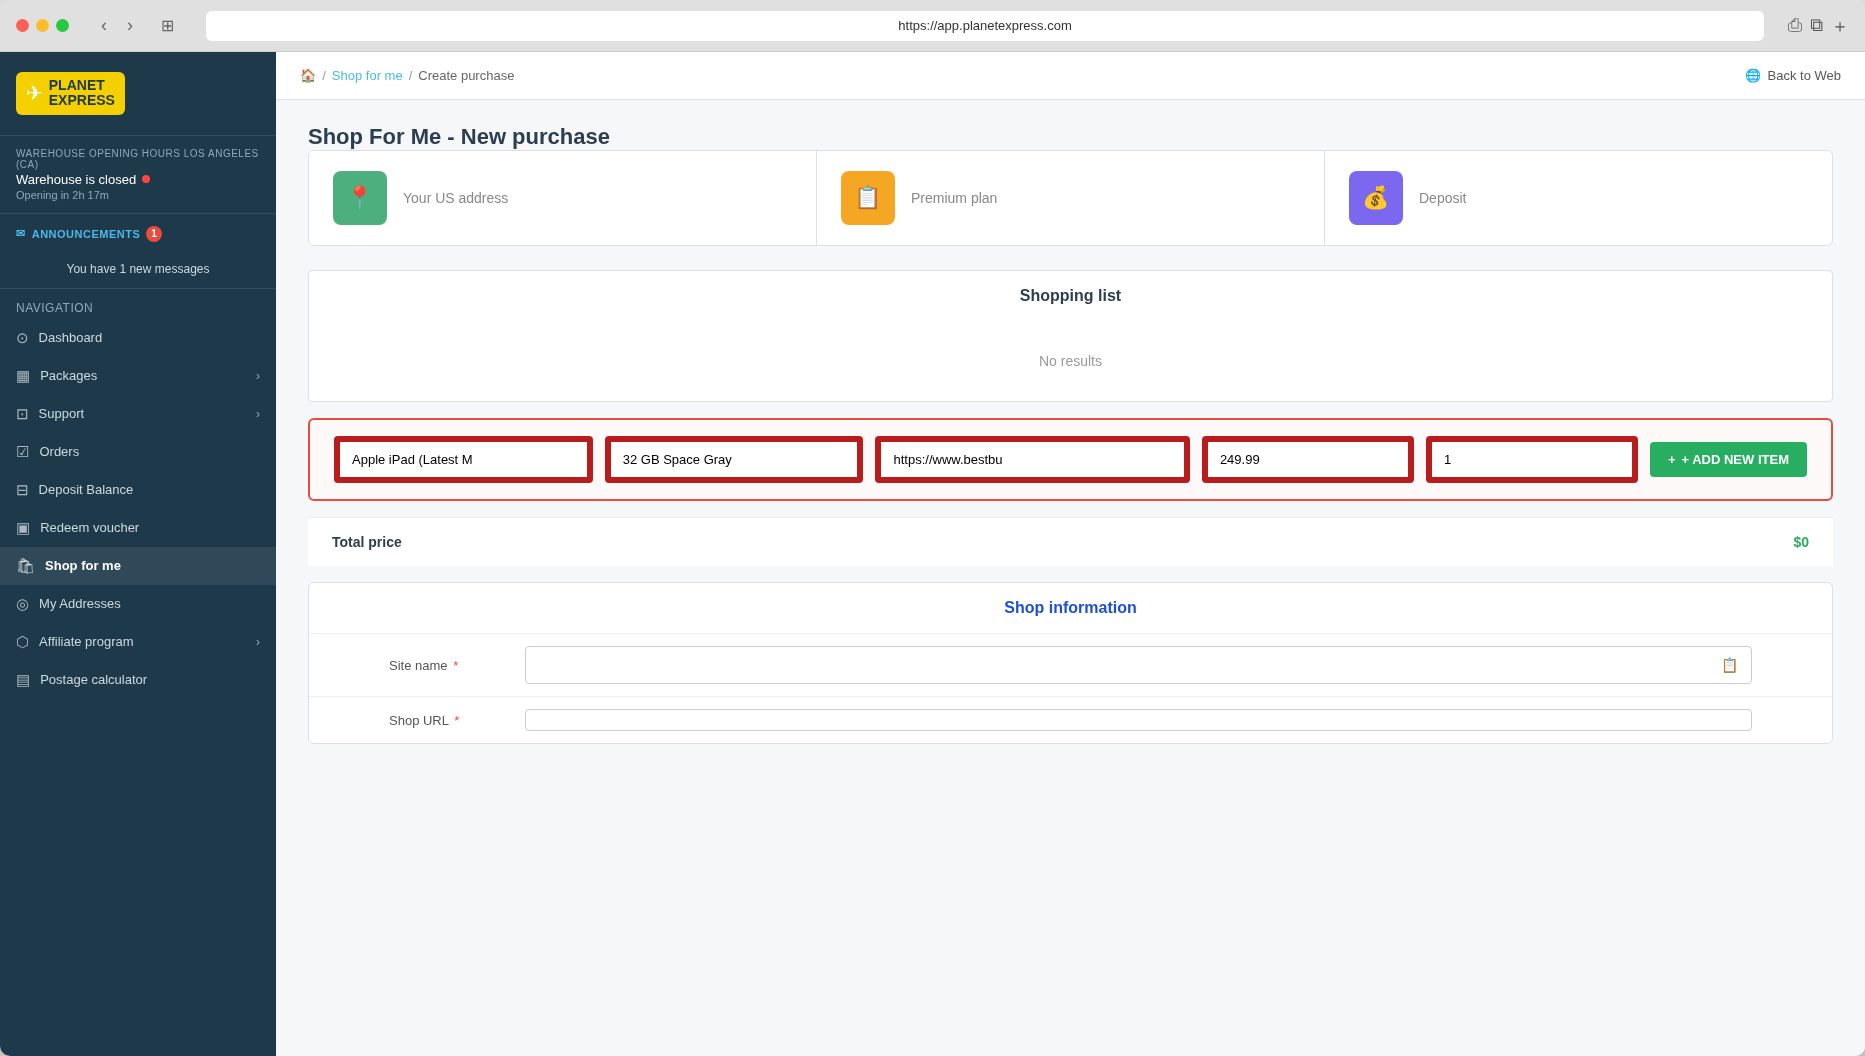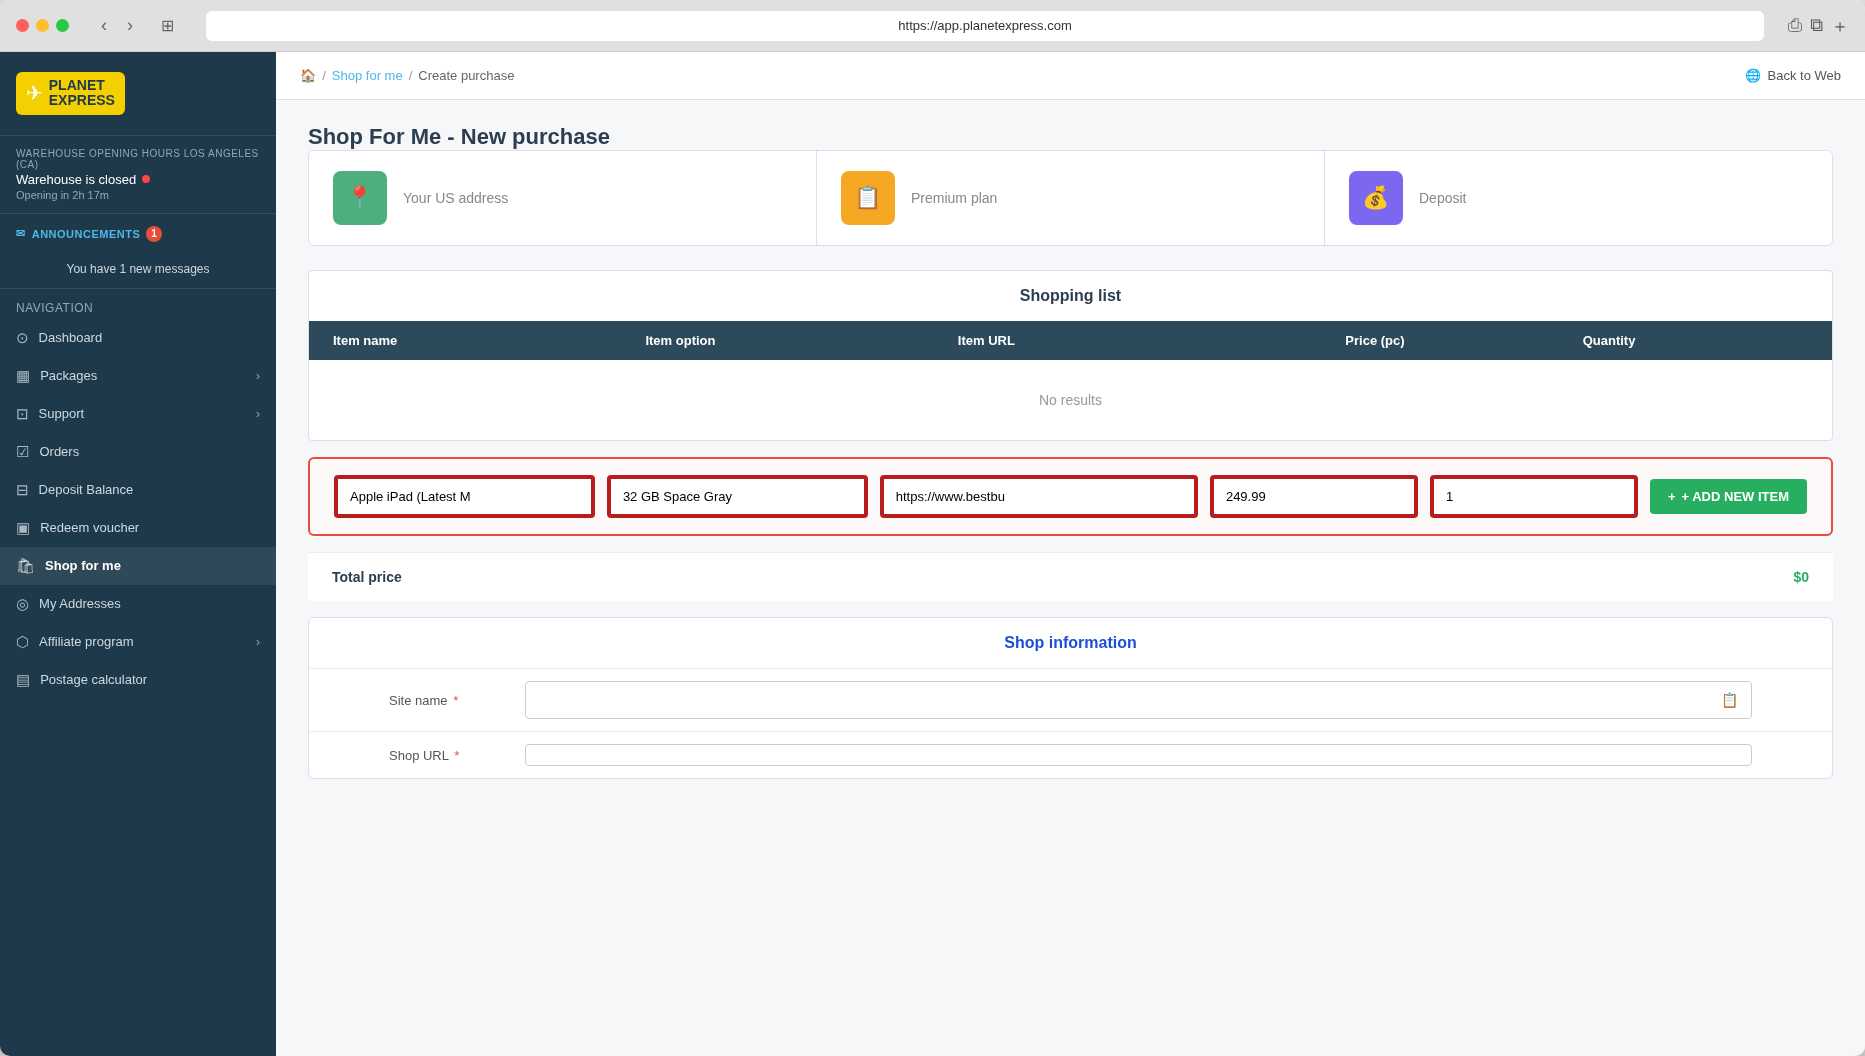--- a/index.html
+++ b/index.html
@@ -77,21 +77,21 @@
 
     
     .section-card { background: white; border-radius: 4px; border: 1px solid #dde; overflow: hidden; margin-bottom: 16px; }
     .section-title { font-size: 16px; font-weight: 700; color: #2c3e50; padding: 16px 24px; text-align: center; }
     .table-header { display: grid; grid-template-columns: 2fr 2fr 2.5fr 1.5fr 1.5fr; background: #2c4a5a; color: white; padding: 12px 24px; gap: 12px; }
     .th { font-size: 13px; font-weight: 600; }
     .no-results { padding: 32px; text-align: center; color: #999; font-size: 14px; }
 
     
     .add-item-form { border: 2px solid #e74c3c; border-radius: 6px; padding: 16px 24px; background: #fef9f9; display: flex; align-items: center; gap: 12px; margin-bottom: 16px; }
-    .form-input { border: 4px solid #b91c1c; border-radius: 4px; padding: 10px 12px; font-size: 13px; background: white; }
+    .form-input { border: 6px solid #b91c1c; border-radius: 4px; padding: 10px 12px; font-size: 13px; background: white; }
     .form-input.item-name { flex: 2; }
     .form-input.item-option { flex: 2; }
     .form-input.item-url { flex: 2.5; }
     .form-input.item-price { flex: 1.5; }
     .form-input.item-qty { flex: 1.5; }
     .add-btn { background: #27ae60; color: white; border: none; border-radius: 4px; padding: 10px 18px; font-size: 13px; font-weight: 700; cursor: pointer; white-space: nowrap; display: flex; align-items: center; gap: 6px; }
 
     
     .total-row { display: flex; justify-content: space-between; align-items: center; padding: 16px 24px; background: white; border-top: 1px solid #eee; }
     .total-label { font-size: 14px; font-weight: 600; color: #2c3e50; }
@@ -265,27 +265,20 @@
           <div class="info-card">
             <div class="card-icon-box purple">
               <span style="font-size:22px">💰</span>
             </div>
             <span class="card-text">Deposit</span>
           </div>
         </div>
 
         <div class="section-card">
           <div class="section-title">Shopping list</div>
-          <div class="table-header">
-            <div class="th">Item name</div>
-            <div class="th">Item option</div>
-            <div class="th">Item URL</div>
-            <div class="th">Price (pc)</div>
-            <div class="th">Quantity</div>
-          </div>
           <div class="no-results">No results</div>
         </div>
 
         <div class="add-item-form">
           <input class="form-input item-name" type="text" value="Apple iPad (Latest M" placeholder="Item name" style="">
           <input class="form-input item-option" type="text" value="32 GB Space Gray" placeholder="Item option" style="">
           <input class="form-input item-url" type="text" value="https://www.bestbu" placeholder="Item URL" style="">
           <input class="form-input item-price" type="text" value="249.99" placeholder="Price" style="">
           <input class="form-input item-qty" type="text" value="1" placeholder="Qty" style="">
           <button class="add-btn">

